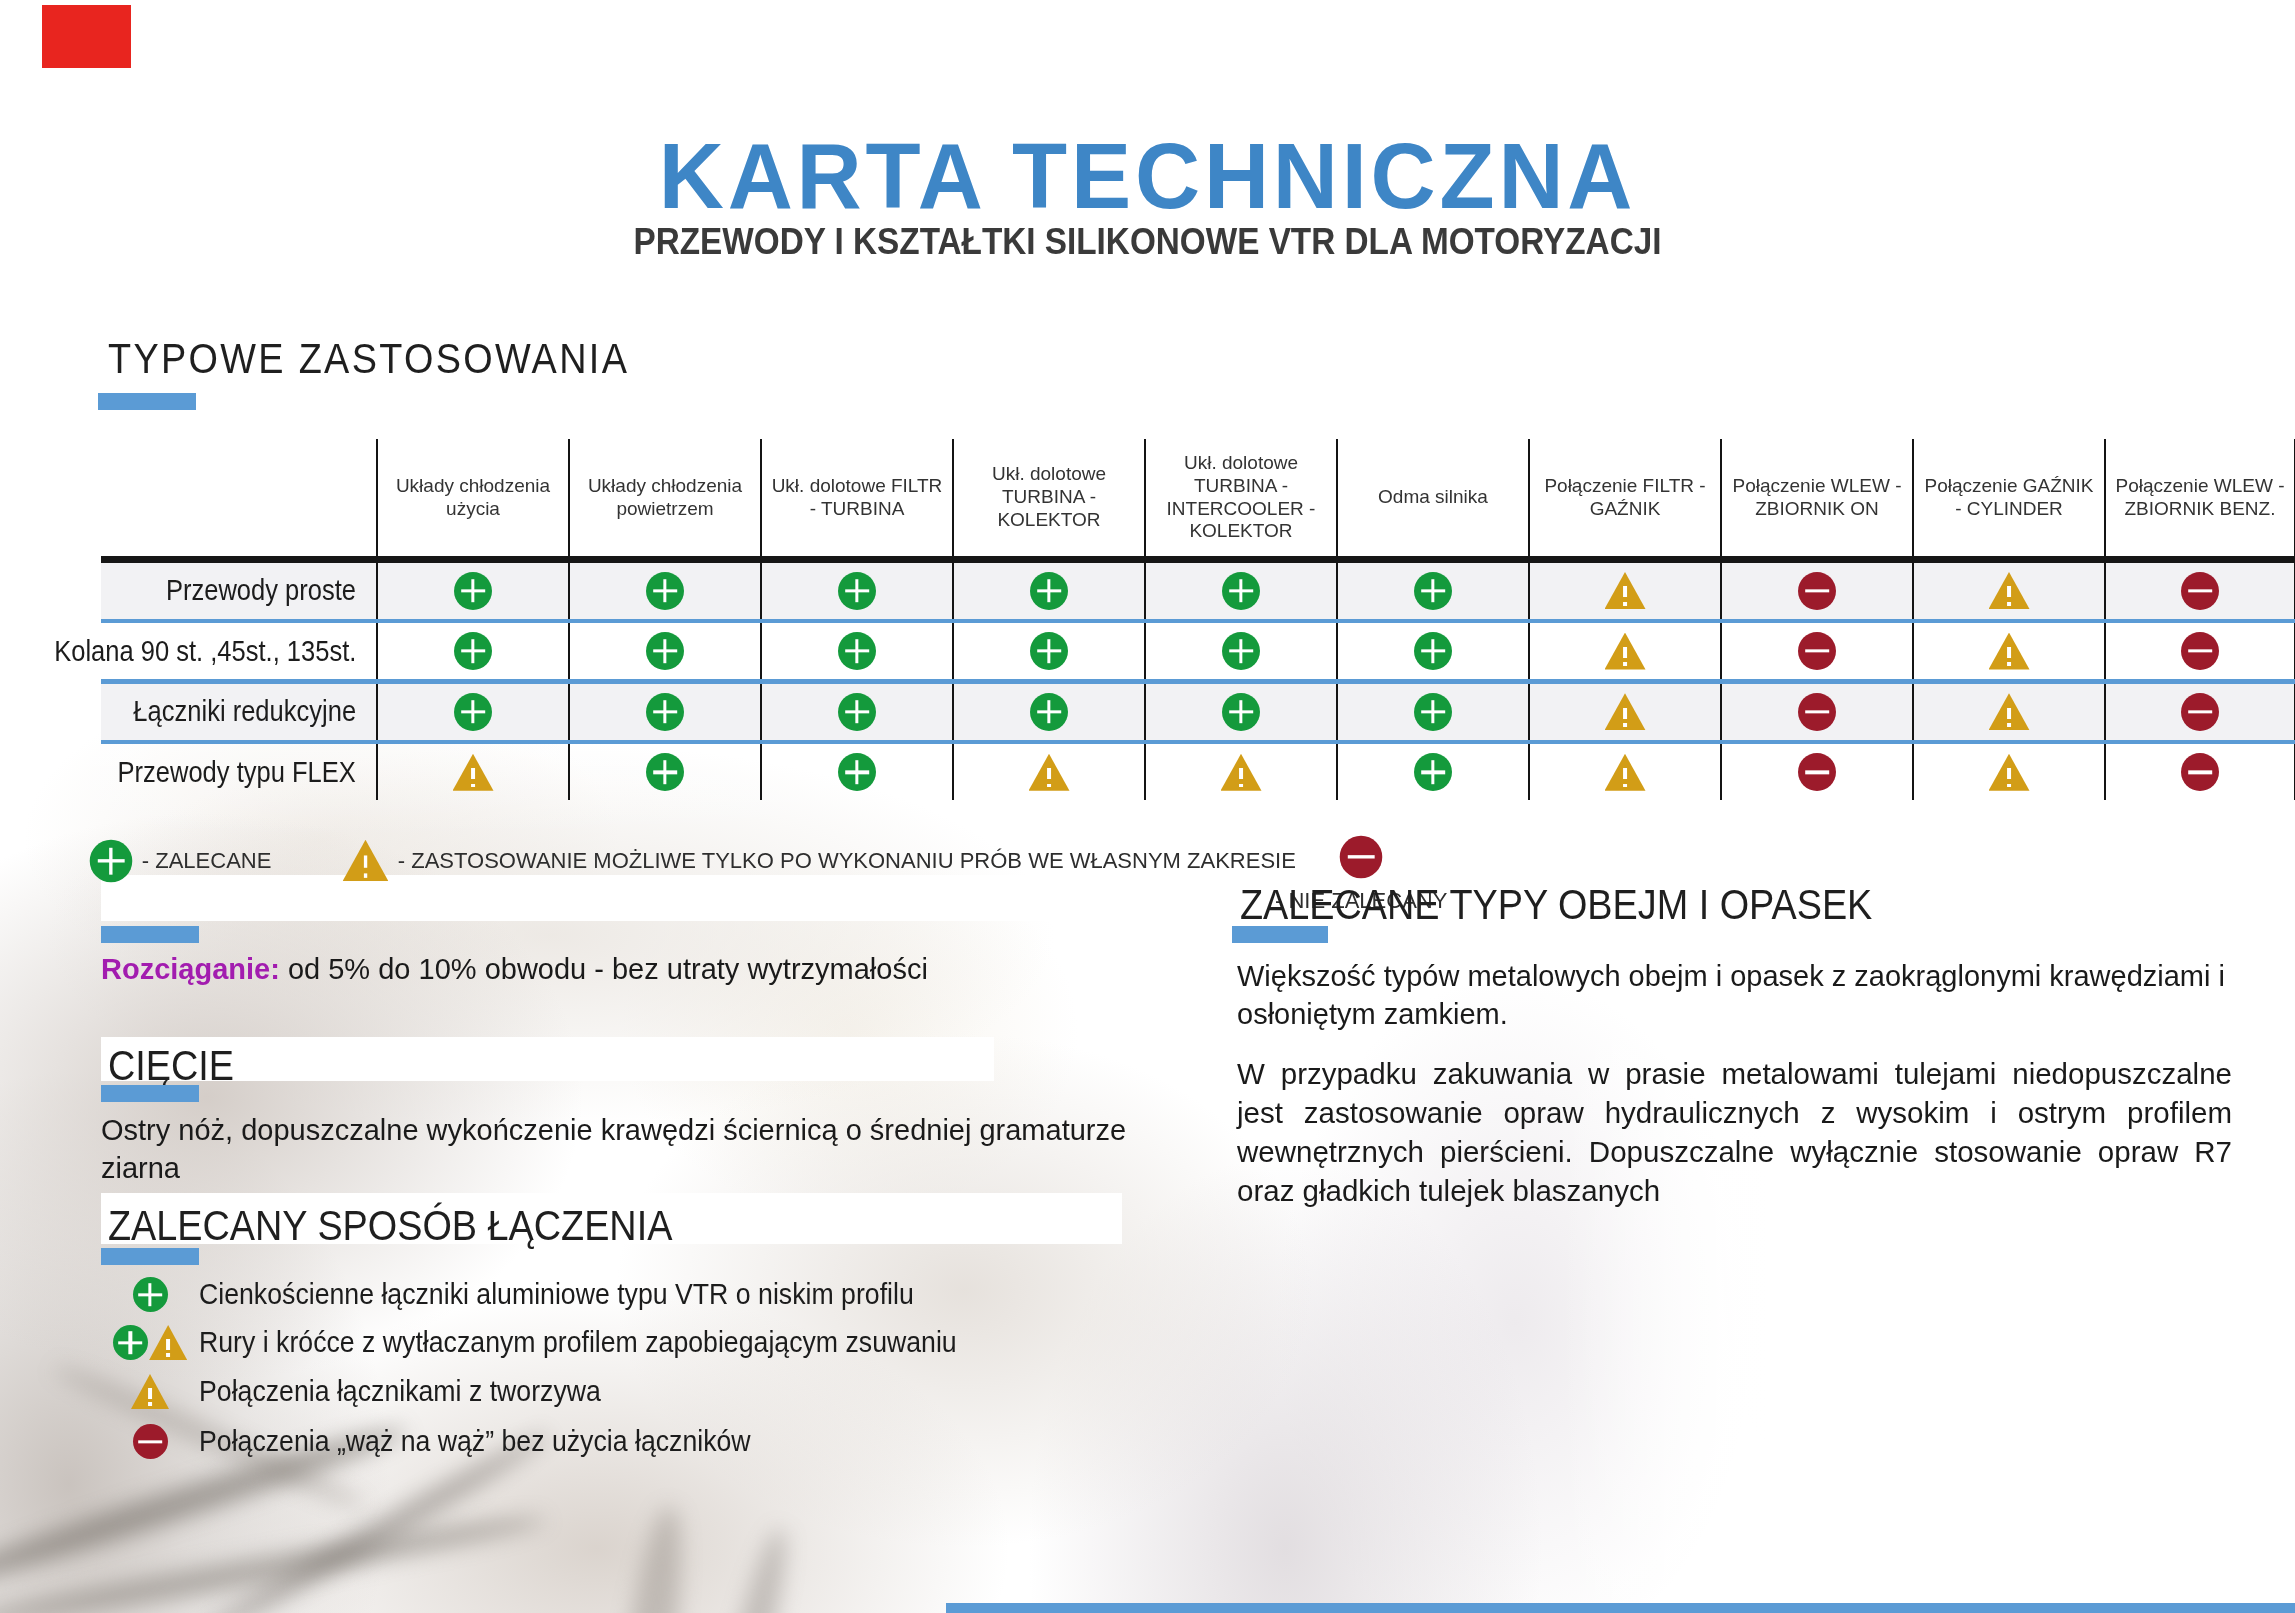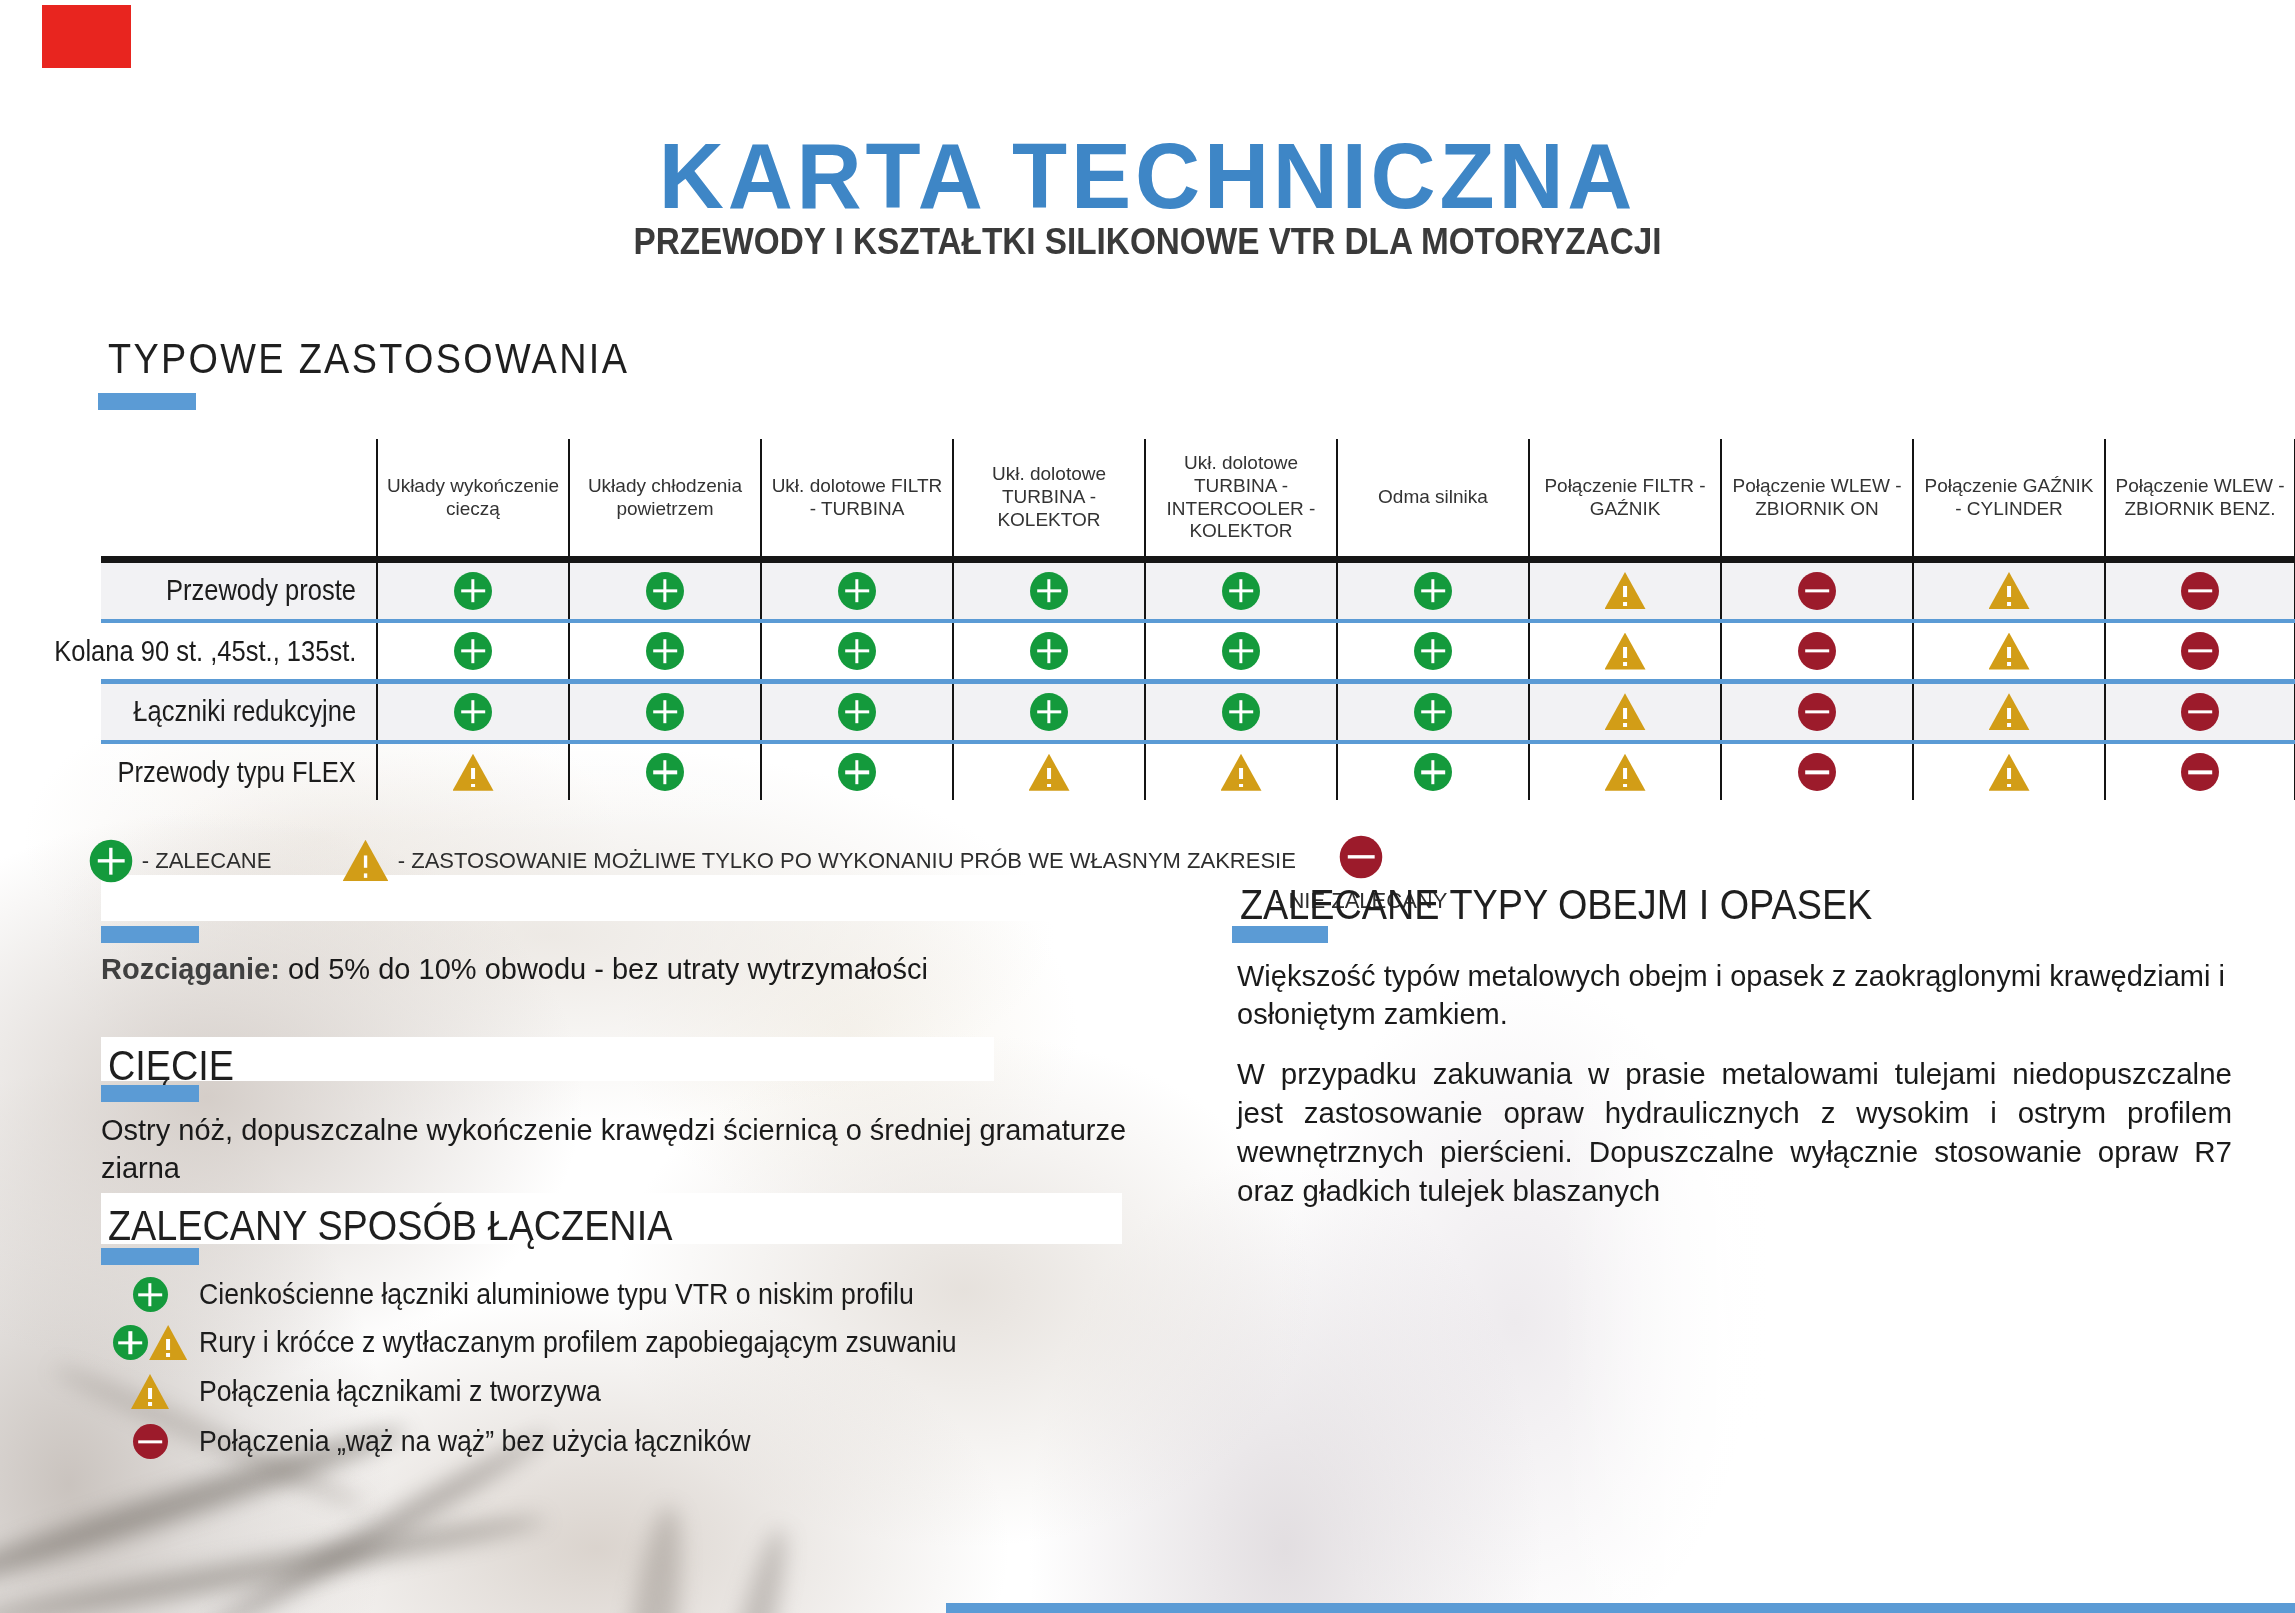--- a/index.html
+++ b/index.html
@@ -45,21 +45,21 @@
   .page-title{left:0; right:0; top:123px; text-align:center; font-size:93px; font-weight:800;
     color:var(--title-blue); letter-spacing:3.9px; transform:scaleX(.97); white-space:nowrap;}
   .page-subtitle{left:0; right:0; top:221px; text-align:center; font-size:37px; font-weight:700;
     color:#3a3a3a; transform:scaleX(.9); white-space:nowrap;}
   .sec-h{font-size:42px; font-weight:400; color:#1f1f1f; white-space:nowrap;
     transform:scaleX(.9); transform-origin:0 50%;}
   .sec-h b{font-weight:700;}
   .accent{position:absolute; width:98px; height:17px; background:var(--accent-blue); z-index:2;}
   .band{position:absolute; background:#fff; z-index:1;}
   .body-txt{font-size:29px; color:#1a1a1a; line-height:1.32;}
-  .body-txt b{font-weight:700; color:#404040;margin-top:48px;}
+  .body-txt b{font-weight:700; color:#a21caf;margin-top:48px;}
 
   
   .apps{position:absolute; left:101px; top:439px; width:2191px; z-index:2;
     display:grid; grid-template-columns:275px repeat(10, 192px);
     grid-template-rows:117px 6.5px 56px 4.6px 56px 4.6px 56px 4.6px 56px;}
   .apps .th{border-left:2px solid var(--line-black); display:flex; align-items:center; justify-content:center;
     text-align:center; font-size:19px; line-height:1.2; color:#333; padding:0 5.2px;}
   .apps .th.last{border-right:2px solid var(--line-black);}
   .apps .thick{grid-column:1/-1; background:#161616;}
   .apps .sep{grid-column:1/-1; background:var(--accent-blue);}
@@ -117,21 +117,21 @@
   <div class="abs z page-title">KARTA TECHNICZNA</div>
   <div class="abs z page-subtitle">PRZEWODY I KSZTAŁTKI SILIKONOWE VTR DLA MOTORYZACJI</div>
 
   <div class="abs z" style="left:108px; top:335px;">
     <div class="sec-h" style="letter-spacing:2.6px;">TYPOWE ZASTOSOWANIA</div>
   </div>
   <div class="accent" style="left:98px; top:393px;"></div>
 
   <div class="apps" id="apps-table">
       <div class=""></div>
-      <div class="th">Układy wykończenie cieczą</div>
+      <div class="th">Układy chłodzenia użycia</div>
       <div class="th">Układy chłodzenia powietrzem</div>
       <div class="th">Ukł. dolotowe FILTR - TURBINA</div>
       <div class="th">Ukł. dolotowe TURBINA - KOLEKTOR</div>
       <div class="th">Ukł. dolotowe TURBINA - INTERCOOLER - KOLEKTOR</div>
       <div class="th">Odma silnika</div>
       <div class="th">Połączenie FILTR - GAŹNIK</div>
       <div class="th">Połączenie WLEW - ZBIORNIK ON</div>
       <div class="th">Połączenie GAŹNIK - CYLINDER</div>
       <div class="th last">Połączenie WLEW - ZBIORNIK BENZ.</div>
       <div class="thick"></div>

